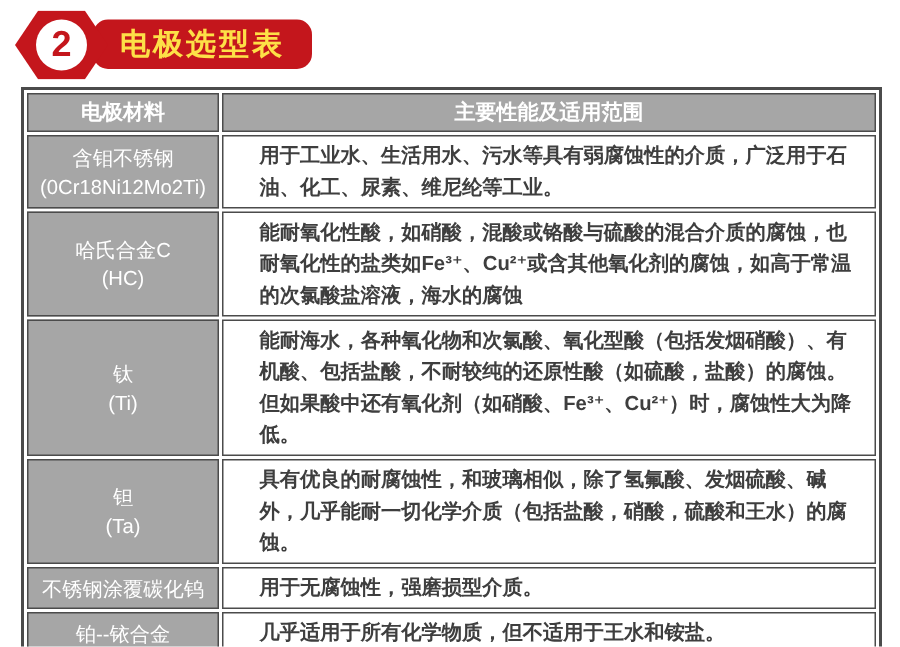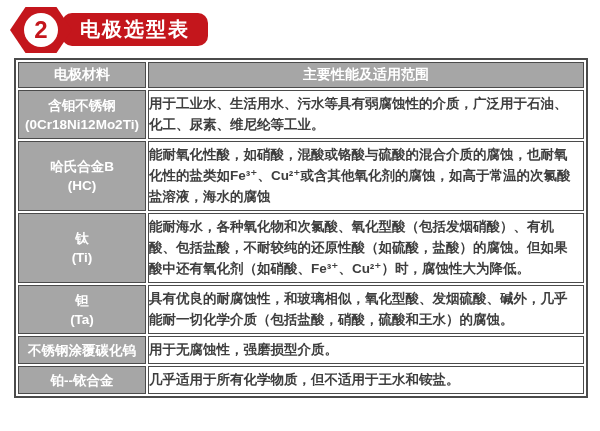--- a/index.html
+++ b/index.html
@@ -17,21 +17,21 @@
   }
   .title-banner {
     position: absolute;
     left: 62px; top: 13px;
     width: 146px; height: 33px;
     background: #c4161c;
     border-radius: 10px;
     display: flex; align-items: center; justify-content: center;
   }
   .title-banner span {
-    color: #ffffff;
+    color: #fde047;
     font-size: 20px;
     font-weight: bold;
     letter-spacing: 2px;
   }
   .step-badge {
     position: absolute;
     left: 10px; top: 7px;
     width: 62px; height: 46px;
   }
   .hexagon {
@@ -74,34 +74,34 @@
     font-weight: bold;
     text-align: center;
     height: 26px;
     padding: 2px 4px;
   }
   .spec-table col.c-material { width: 128px; }
   .spec-table td.material-cell {
     background: #a6a6a6;
     color: #ffffff;
     font-size: 13.5px;
-    font-weight: bold;
+    font-weight: normal;
     text-align: center;
     vertical-align: middle;
     padding: 2px 4px;
     line-height: 19px;
   }
   .spec-table td.description-cell {
     background: #ffffff;
     color: #3e3e3e;
     font-size: 13.5px;
     font-weight: 600;
     text-align: left;
     vertical-align: middle;
-    padding: 2px 9px 3px 0;
+    padding: 2px 9px 3px 24px;
     line-height: 21px;
   }
   
   tr.row-0 td { height: 41px; }
   tr.row-1 td { height: 41px; }
   tr.row-2 td { height: 63px; }
   tr.row-3 td { height: 70px; }
   tr.row-4 td { height: 42px; }
   tr.row-5 td { height: 20px; }
   tr.row-6 td { height: 20px; }
@@ -137,40 +137,40 @@
     <td class="material-cell">
       <div>含钼不锈钢</div>
       <div>(0Cr18Ni12Mo2Ti)</div>
     </td>
     <td class="description-cell">用于工业水、生活用水、污水等具有弱腐蚀性的介质，广泛用于石油、化工、尿素、维尼纶等工业。</td>
   </tr>
 
 
   <tr class="row-2">
     <td class="material-cell">
-      <div>哈氏合金B</div>
+      <div>哈氏合金C</div>
       <div>(HC)</div>
     </td>
     <td class="description-cell">能耐氧化性酸，如硝酸，混酸或铬酸与硫酸的混合介质的腐蚀，也耐氧化性的盐类如Fe³⁺、Cu²⁺或含其他氧化剂的腐蚀，如高于常温的次氯酸盐溶液，海水的腐蚀</td>
   </tr>
 
   <tr class="row-3">
     <td class="material-cell">
       <div>钛</div>
       <div>(Ti)</div>
     </td>
     <td class="description-cell">能耐海水，各种氧化物和次氯酸、氧化型酸（包括发烟硝酸）、有机酸、包括盐酸，不耐较纯的还原性酸（如硫酸，盐酸）的腐蚀。但如果酸中还有氧化剂（如硝酸、Fe³⁺、Cu²⁺）时，腐蚀性大为降低。</td>
   </tr>
 
   <tr class="row-4">
     <td class="material-cell">
       <div>钽</div>
       <div>(Ta)</div>
     </td>
-    <td class="description-cell">具有优良的耐腐蚀性，和玻璃相似，氧化型酸、发烟硫酸、碱外，几乎能耐一切化学介质（包括盐酸，硝酸，硫酸和王水）的腐蚀。</td>
+    <td class="description-cell">具有优良的耐腐蚀性，和玻璃相似，除了氢氟酸、发烟硫酸、碱外，几乎能耐一切化学介质（包括盐酸，硝酸，硫酸和王水）的腐蚀。</td>
   </tr>
 
   <tr class="row-5">
     <td class="material-cell">
       <div>不锈钢涂覆碳化钨</div>
 
     </td>
     <td class="description-cell">用于无腐蚀性，强磨损型介质。</td>
   </tr>
 

